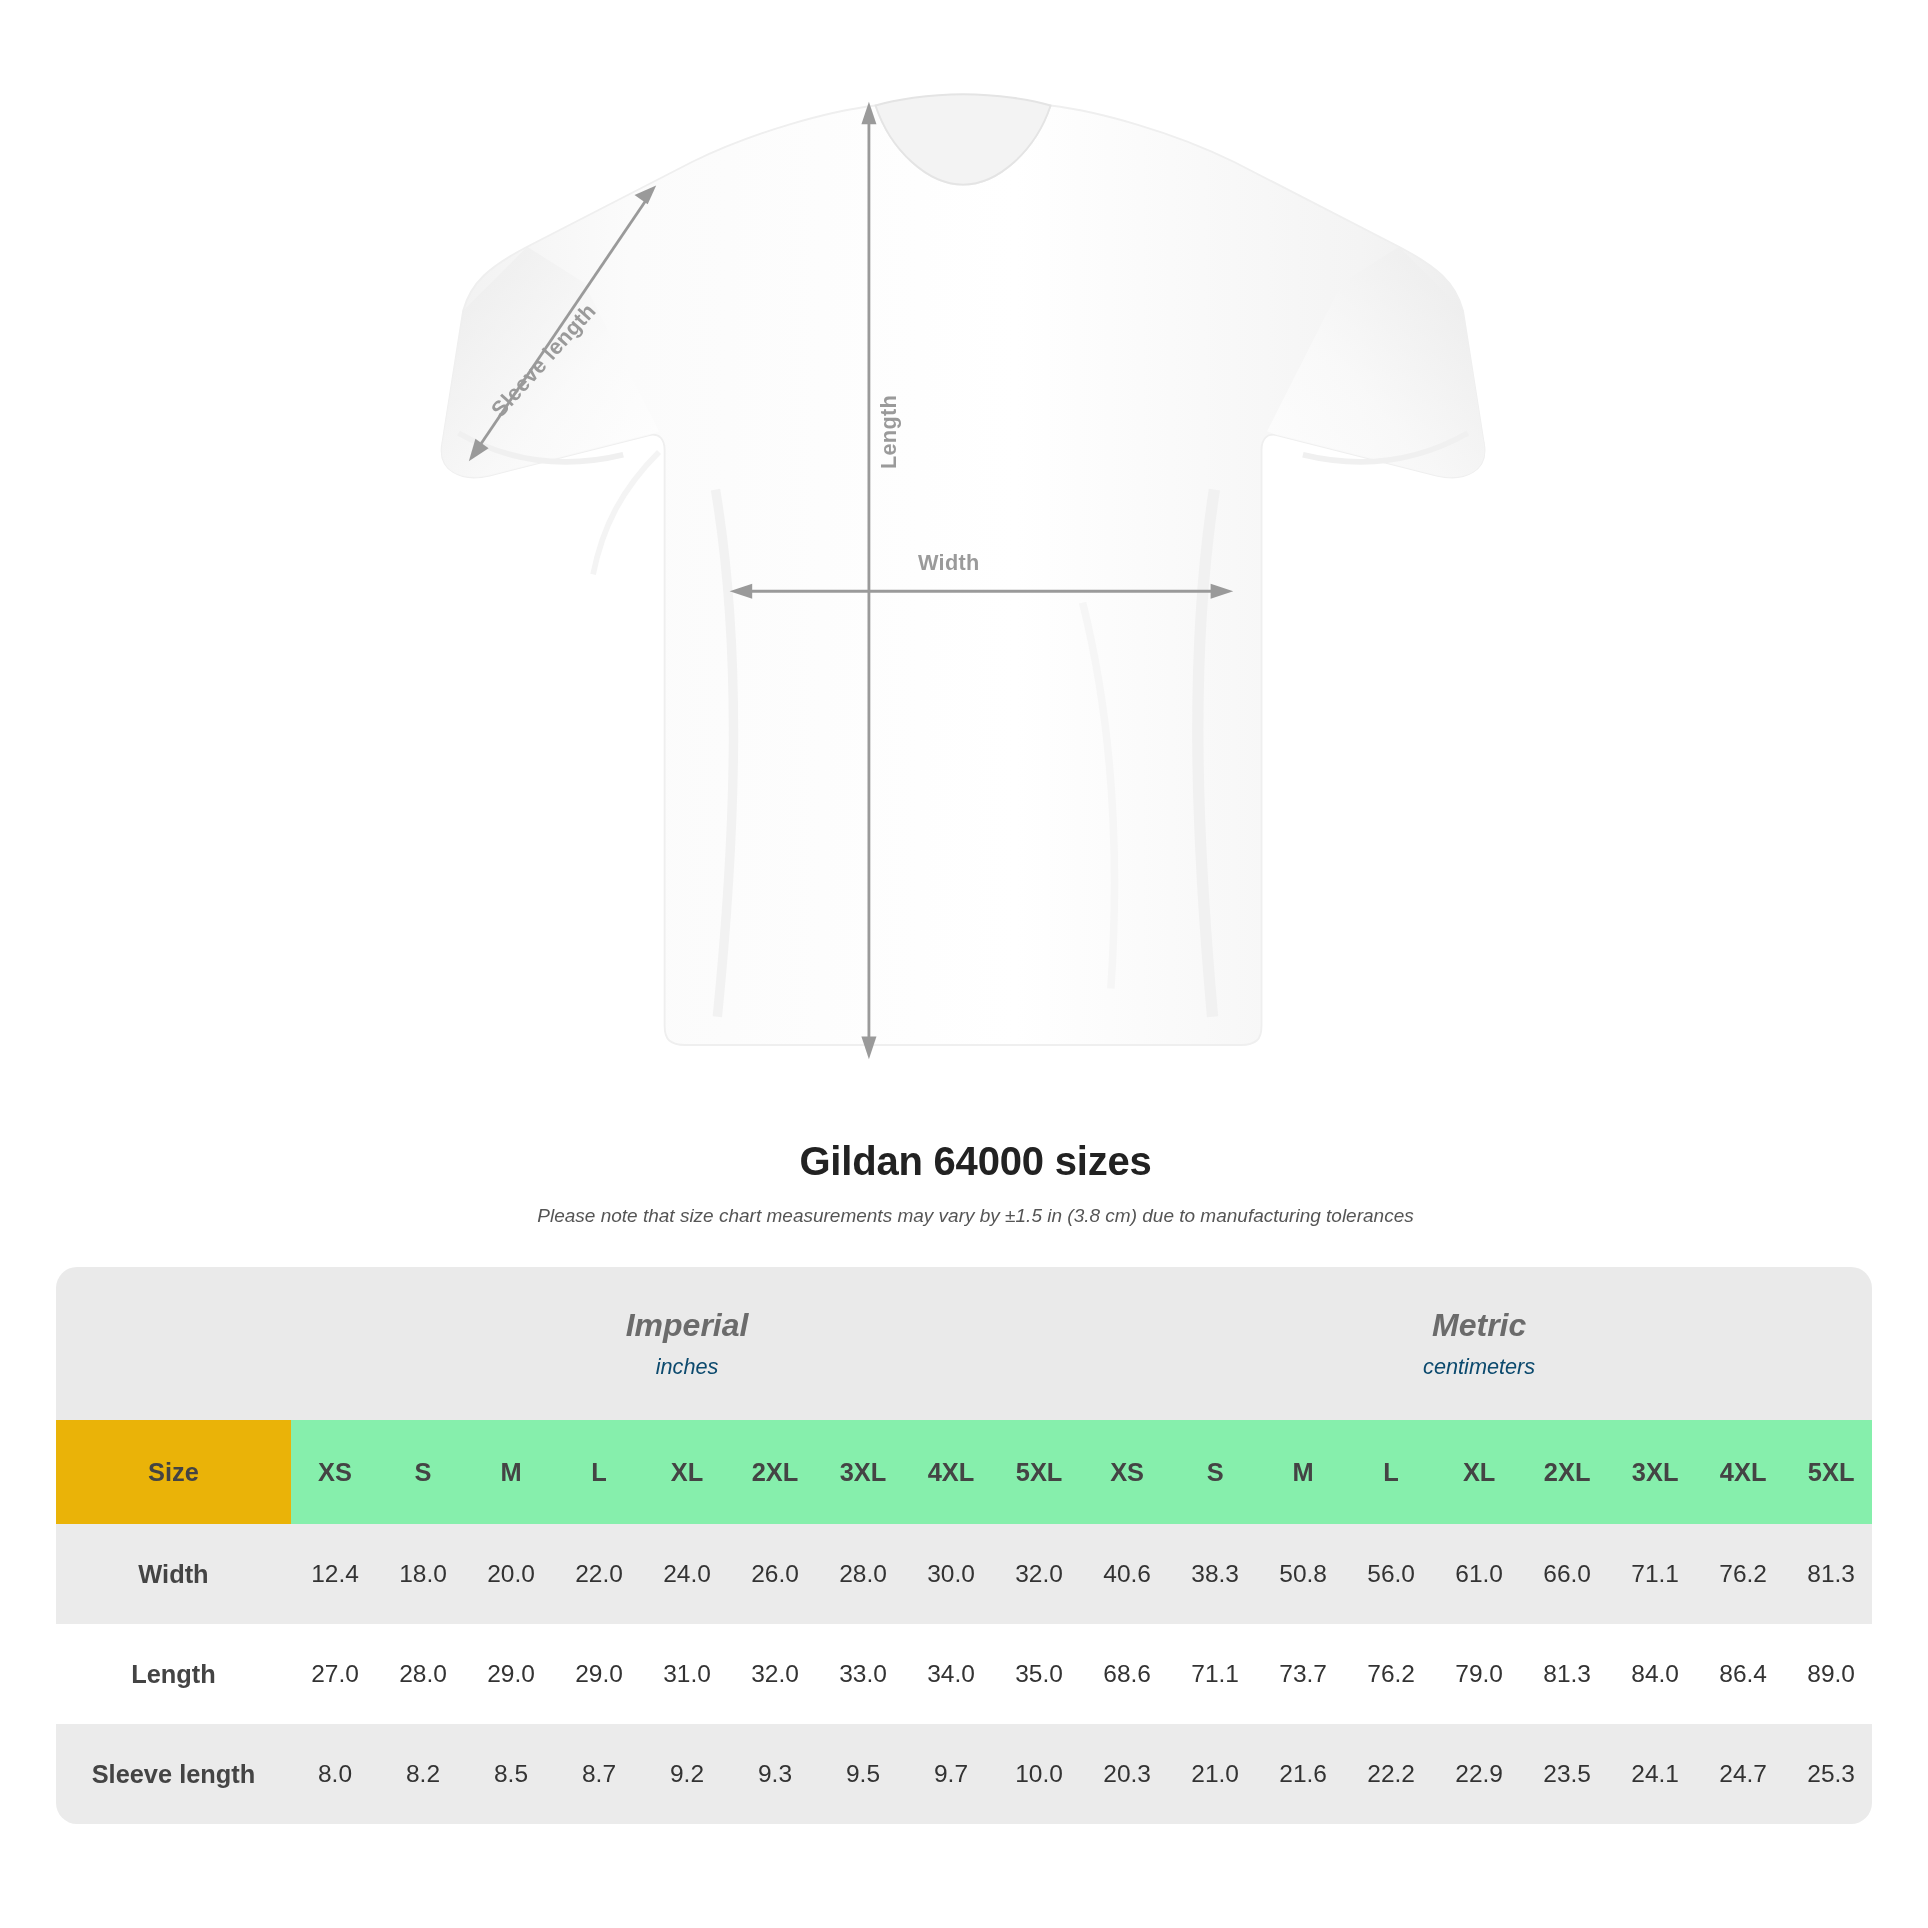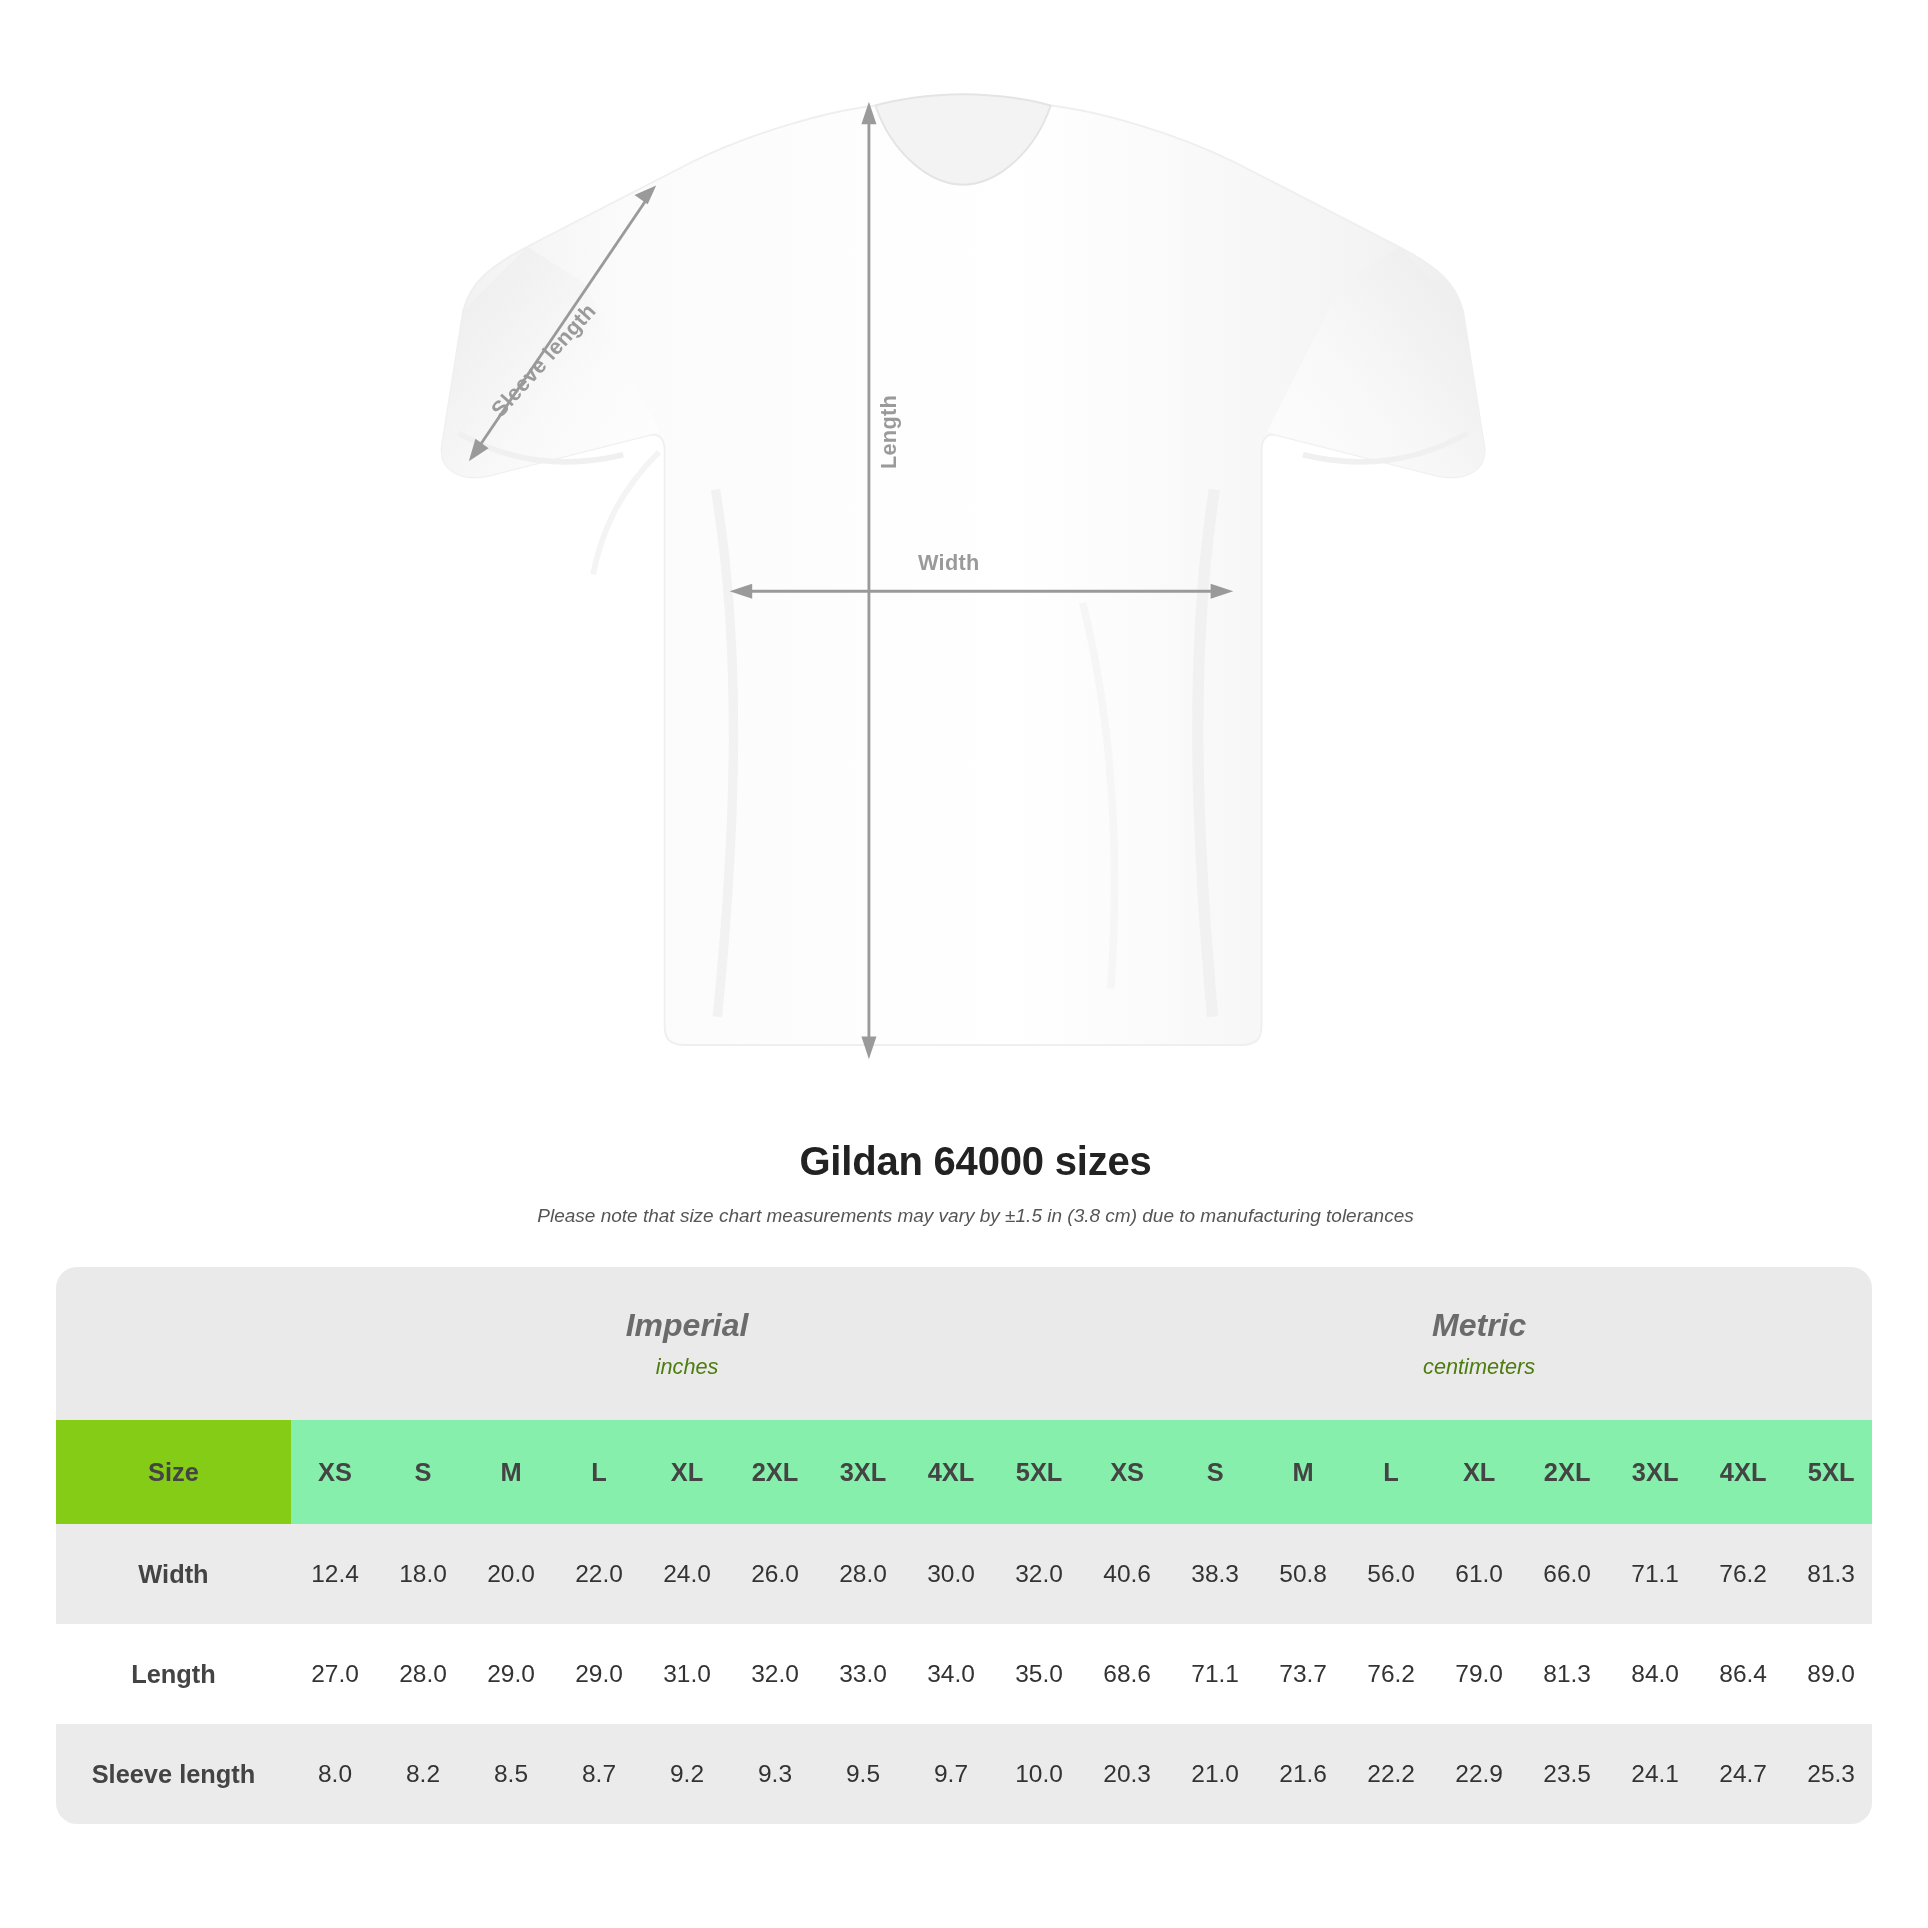--- a/index.html
+++ b/index.html
@@ -89,36 +89,36 @@
   }
   .unit-title {
     font-size: 32px;
     font-weight: bold;
     font-style: italic;
     color: #6b6b6b;
   }
   .unit-sub {
     font-size: 21.7px;
     font-style: italic;
-    color: #4d7c0f;
+    color: #0c4a6e;
     margin-top: 9.4px;
   }
   .corner-cell {
     background: #eaeaea;
   }
 
   tr.head-row td {
     height: 102px;
     font-size: 25.4px;
     font-weight: bold;
     color: #444444;
     background: #86efac;
   }
   tr.head-row td.rowlabel {
-    background: #84cc16;
+    background: #eab308;
   }
 
   tr.data-row td {
     height: 98px;
     font-size: 24.5px;
     color: #333333;
   }
   tr.data-row td.rowlabel {
     font-weight: bold;
     font-size: 25.4px;

